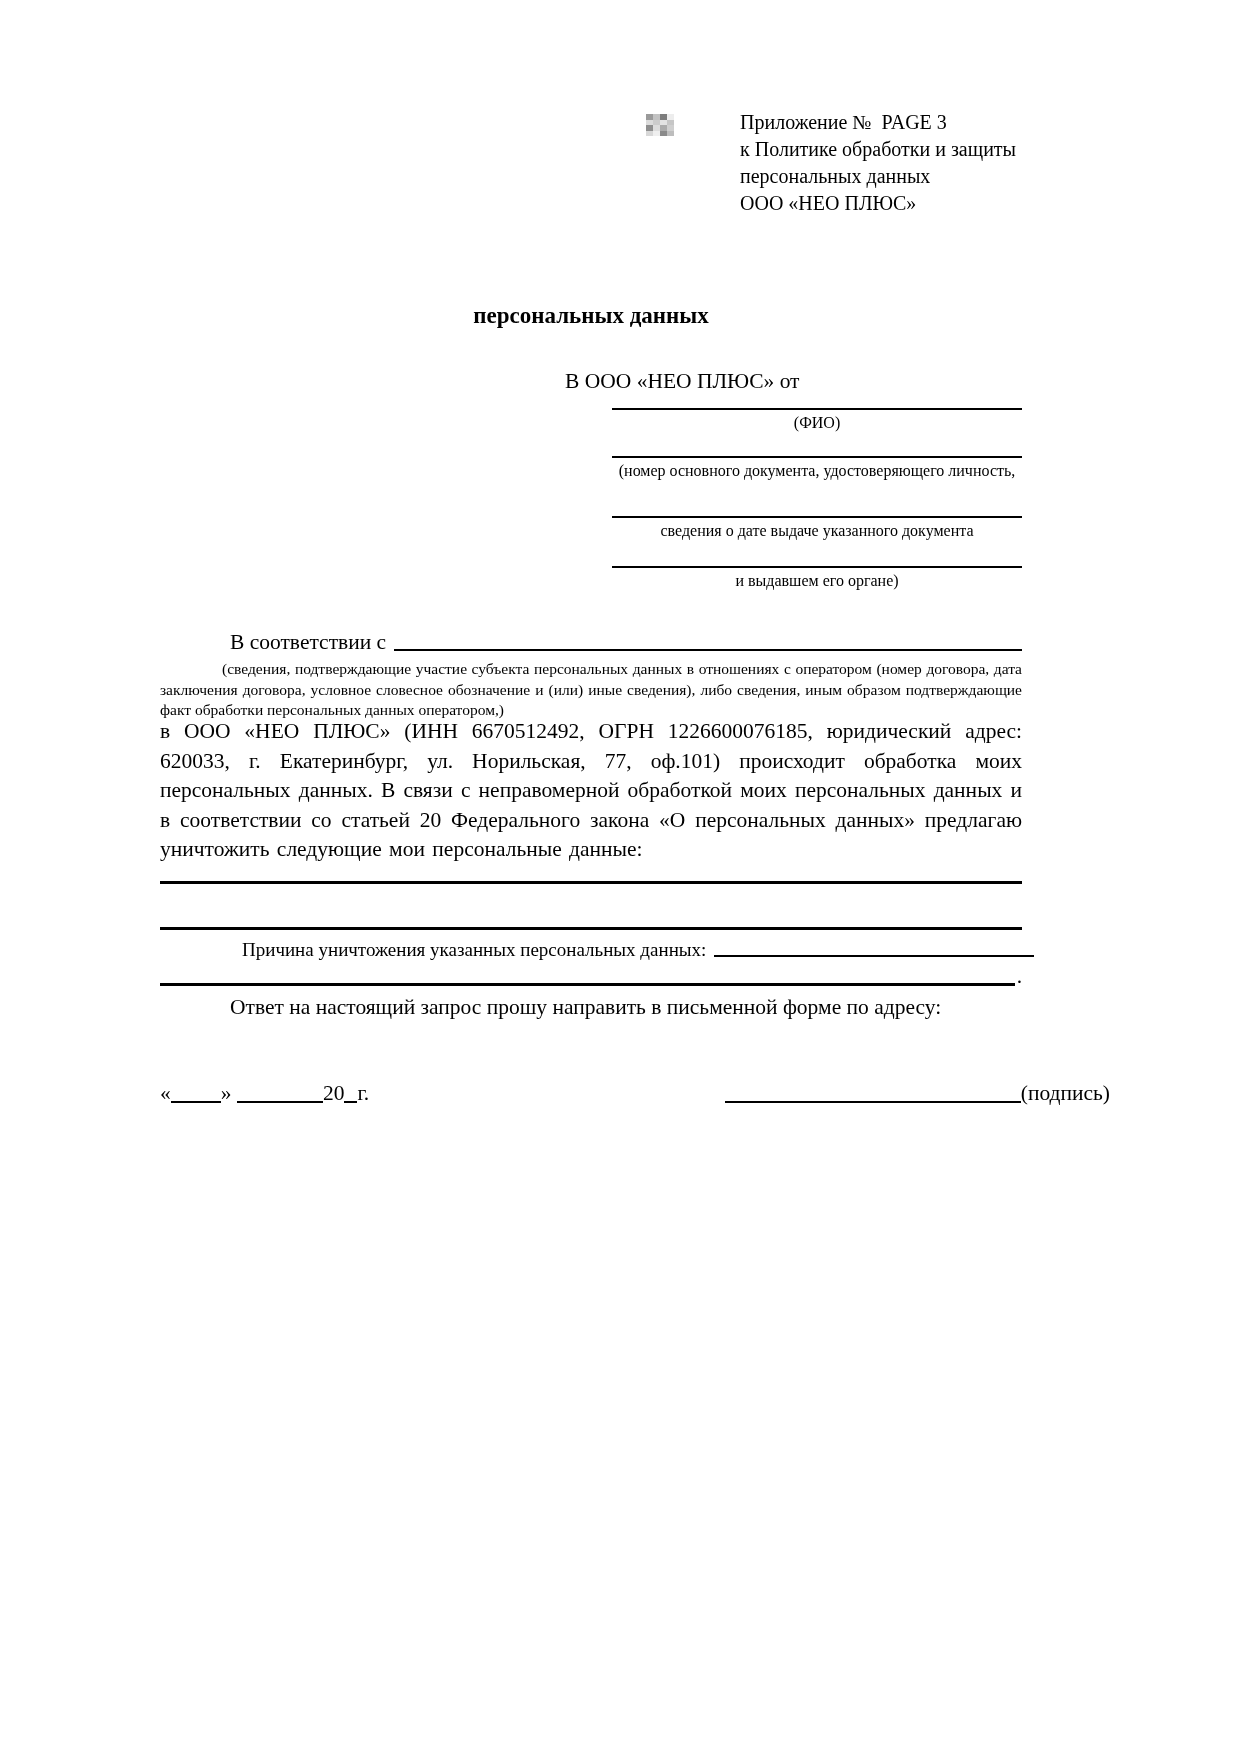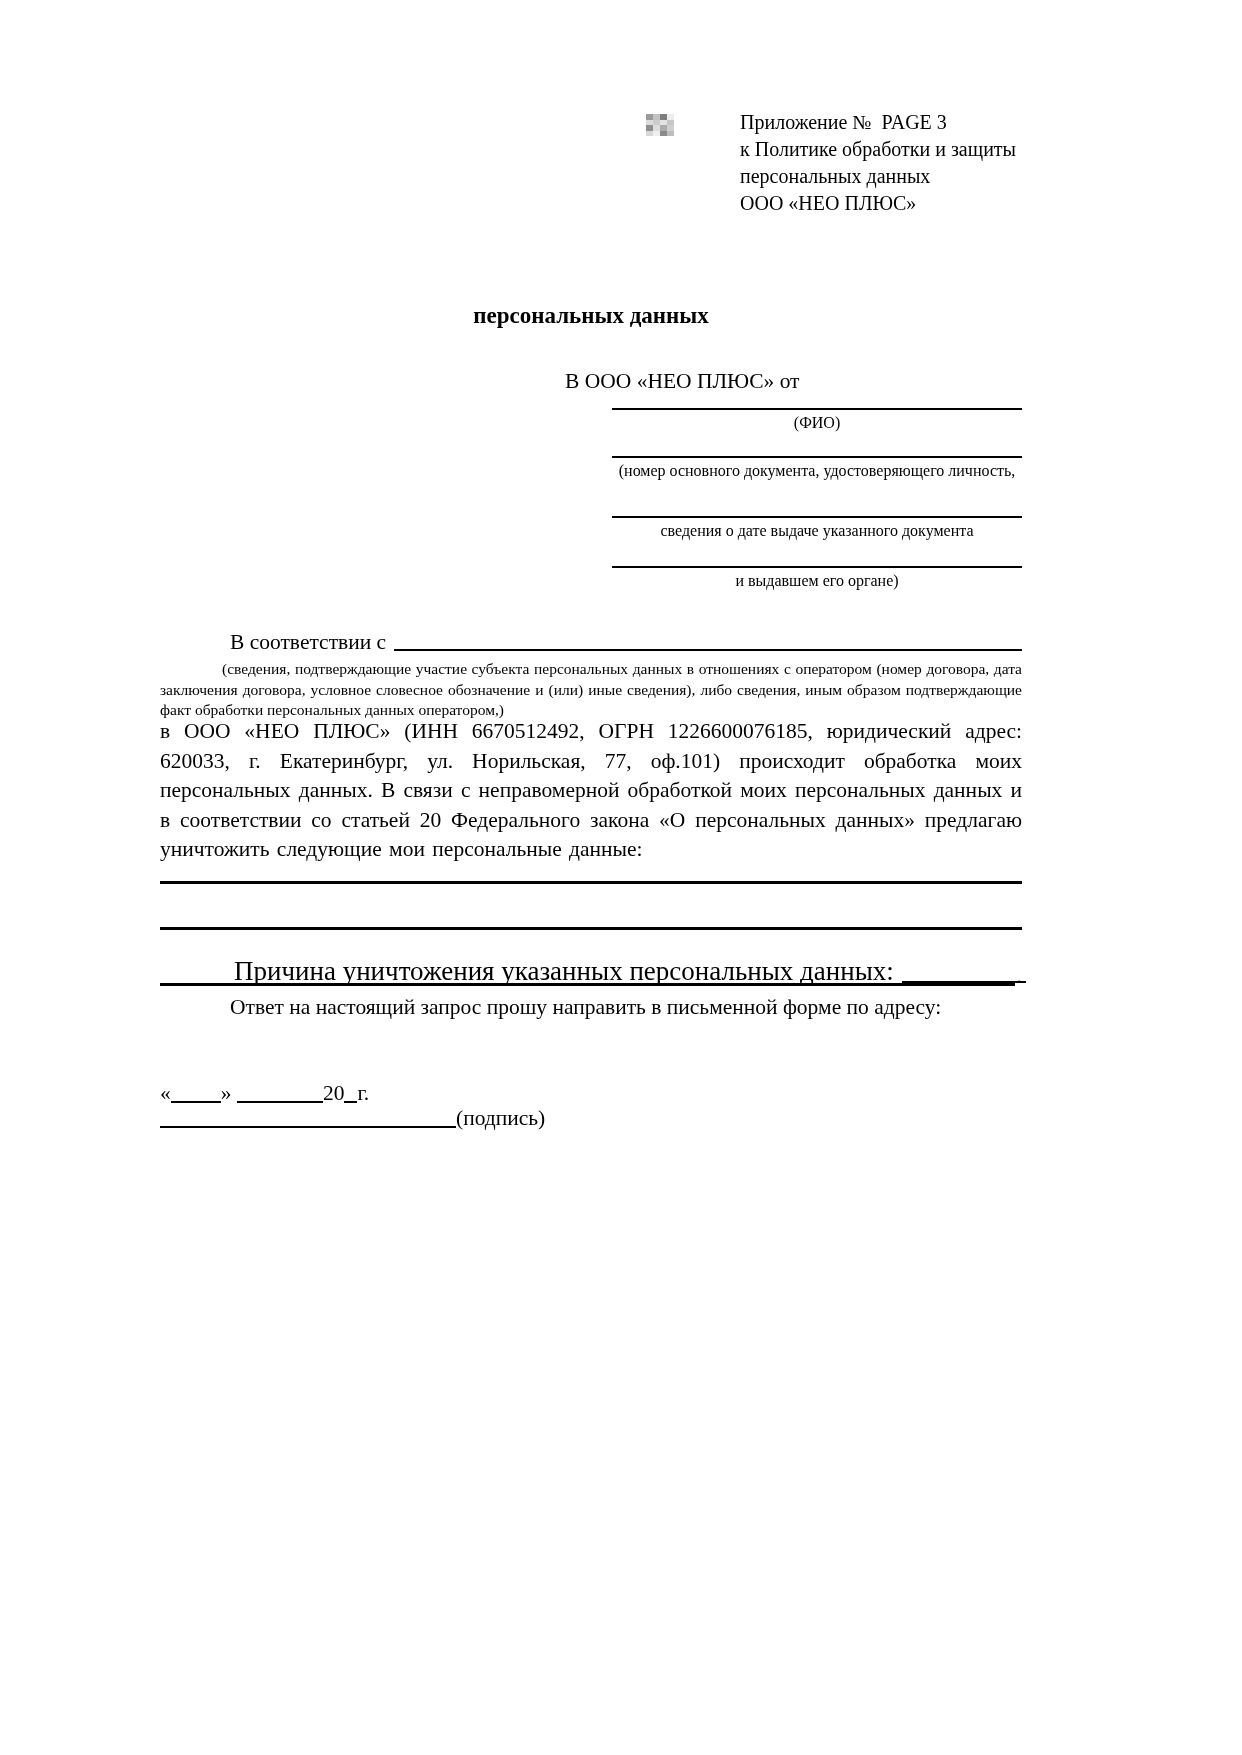--- a/index.html
+++ b/index.html
@@ -68,22 +68,22 @@
 
   .main-para {
     position:absolute; left:160px; top:717px; width:862px;
     font-size:21.5px; line-height:29.5px;
     text-align:justify; word-spacing:2px;
   }
 
   .blank-full { left:160px; width:862px; border-top:3px solid #000; }
 
   .reason-row {
-    position:absolute; left:164px; top:939px; width:862px;
-    display:flex; font-size:27px;margin-top:17px;
+    position:absolute; left:172px; top:939px; width:862px;
+    display:flex; font-size:19px;
   }
   .reason-row .label { padding-left:70px; white-space:nowrap; }
 
   .reason-cont {
     position:absolute; left:160px; top:962px; width:862px; height:27px;
     display:flex; font-size:21.5px;
   }
   .reason-cont .fill { border-bottom:3px solid #000; margin:0 2px 3px 0; }
   .reason-cont .dot { align-self:flex-end; }
 
@@ -94,21 +94,20 @@
   .response2 {
     position:absolute; left:160px; top:1030px; width:862px; height:27px;
     display:flex; font-size:21.5px;
   }
   .response2 .blank-med { width:412px; border-bottom:3px solid #000; margin-bottom:3px; }
 
   .footer-row {
     position:absolute; left:160px; top:1081px; width:950px;
     display:flex; justify-content:space-between;
     font-size:21.5px;
-    flex-direction:column;
   }
   .ib {
     display:inline-block; border-bottom:2px solid #000;
     height:20px; vertical-align:-3px;
   }
   .b-day { width:50px; }
   .b-month { width:86px; }
   .b-year { width:13px; }
   .b-sign { width:296px; }
 </style>

